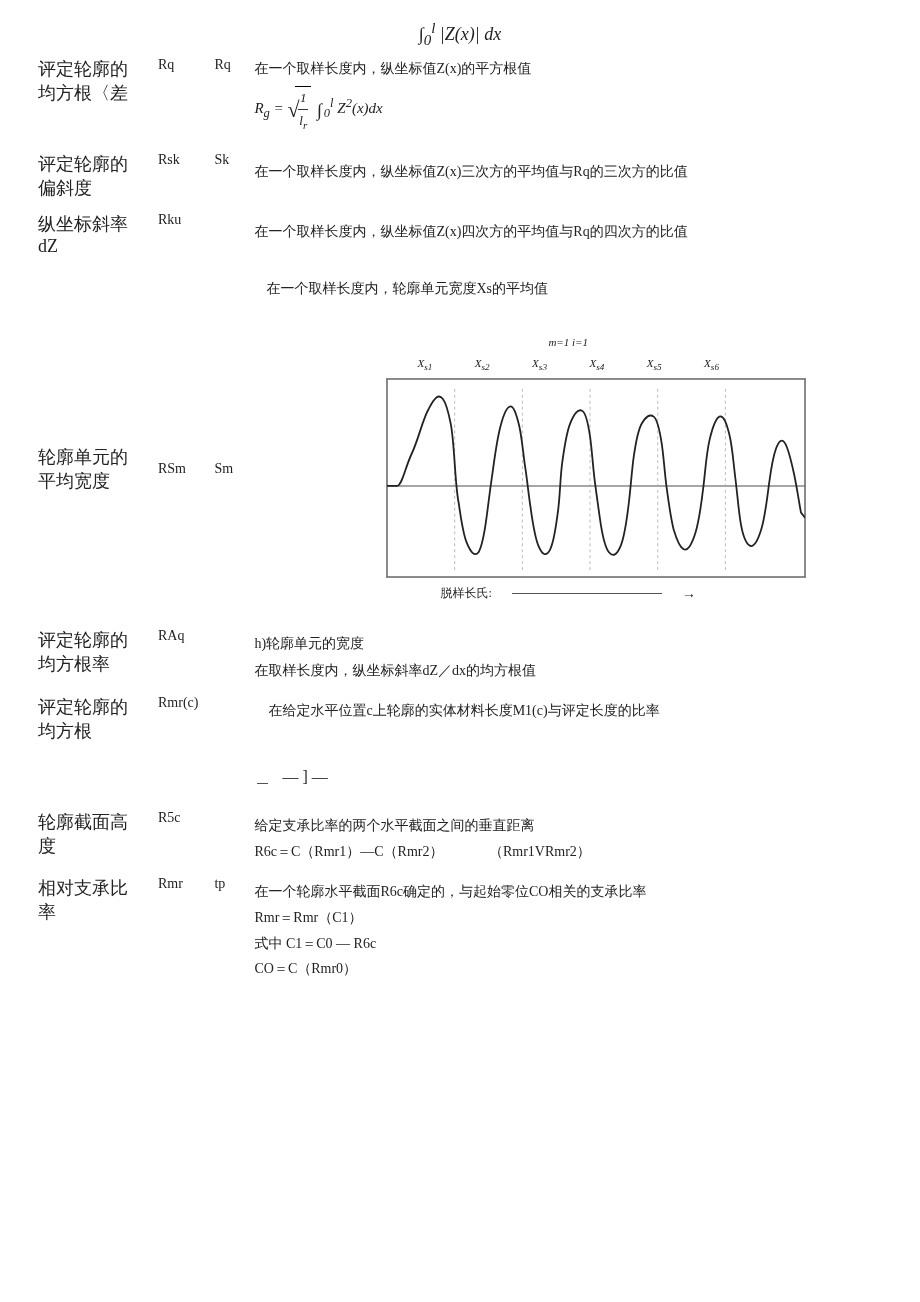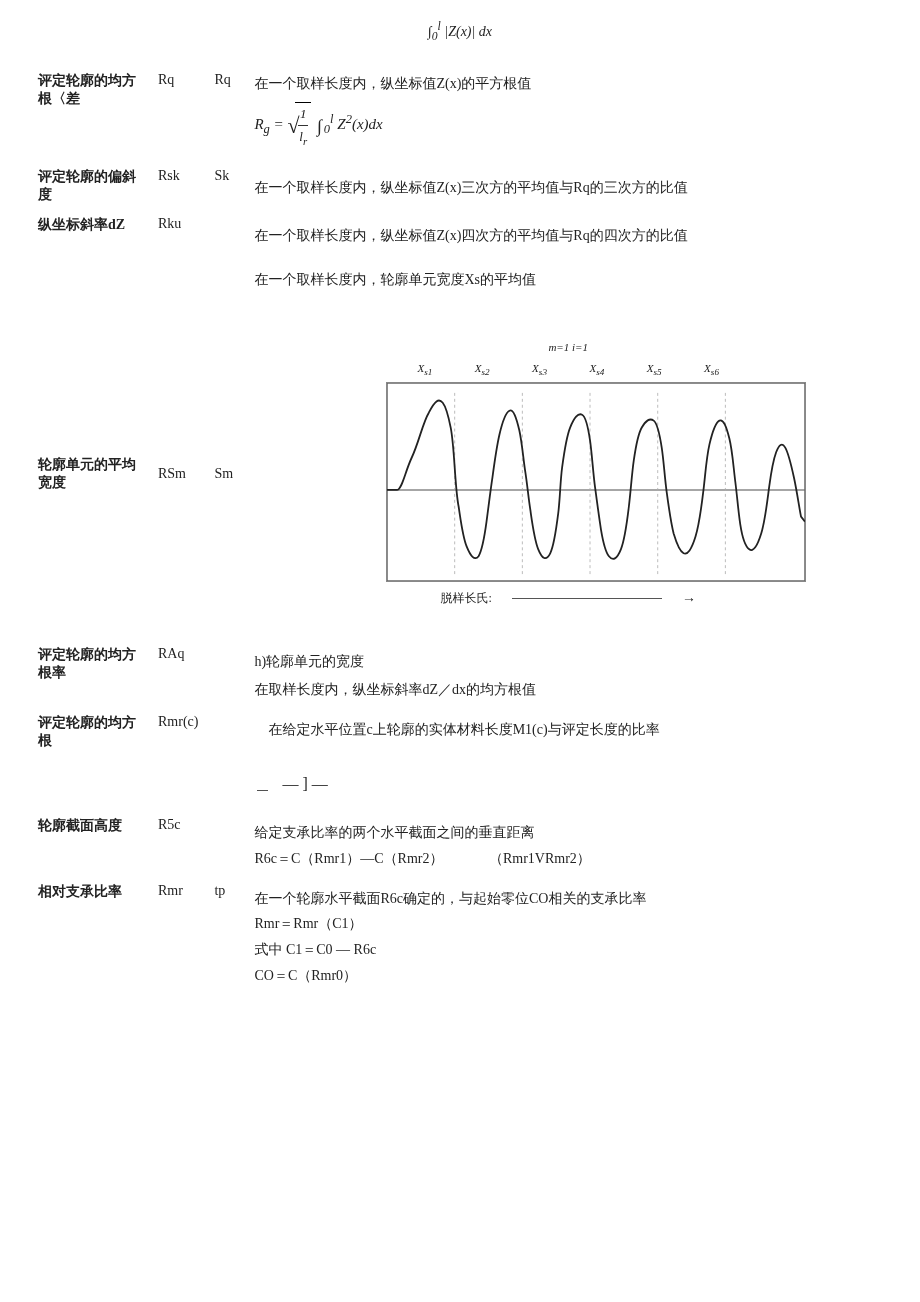--- a/index.html
+++ b/index.html
@@ -13,44 +13,44 @@
       padding: 20px 30px 40px 30px;
     }
 
     .page-content {
       width: 100%;
     }
 
     
     .formula-top {
       text-align: center;
-      margin-bottom: 24px;
-      font-size: 14px;
+      margin-bottom: 2px;
+      font-size: 18px;
       font-style: italic;
     }
 
     
     .param-table {
       width: 100%;
       border-collapse: collapse;
     }
 
     .param-table td {
       vertical-align: top;
       padding: 6px 8px;
     }
 
-    .col-name { width: 120px; font-size: 14px; font-weight: bold; }
+    .col-name { width: 120px; font-size: 18px; }
     .col-sym1 { width: 50px; font-size: 14px; }
     .col-sym2 { width: 40px; font-size: 14px; }
     .col-desc { font-size: 14px; line-height: 1.7; }
 
     
     .chart-container {
-      margin: 24px auto;
+      margin: 10px auto;
       width: 364px;
       position: relative;
     }
 
     .chart-inner {
       border: 1px solid #888;
       background: #fff;
       width: 420px;
       height: 200px;
       position: relative;
@@ -138,21 +138,21 @@
         <td class="col-desc">
           <div style="padding-top:8px;">在一个取样长度内，纵坐标值Z(x)四次方的平均值与Rq的四次方的比值</div>
         </td>
       </tr>
 
       <tr>
         <td class="col-name"></td>
         <td class="col-sym1"></td>
         <td class="col-sym2"></td>
         <td class="col-desc">
-          <div style="padding-top:8px; padding-bottom: 10px;">在一个取样长度内，轮廓单元宽度Xs的平均值</div>
+          <div style="padding-top:8px; padding-bottom: 10px; margin-left: 12px;">在一个取样长度内，轮廓单元宽度Xs的平均值</div>
         </td>
       </tr>
 
       <tr>
         <td class="col-name" style="vertical-align:middle;">
           <span>轮廓单元的平均宽度</span>
         </td>
         <td class="col-sym1" style="vertical-align:middle;">RSm</td>
         <td class="col-sym2" style="vertical-align:middle;">Sm</td>
         <td class="col-desc">

